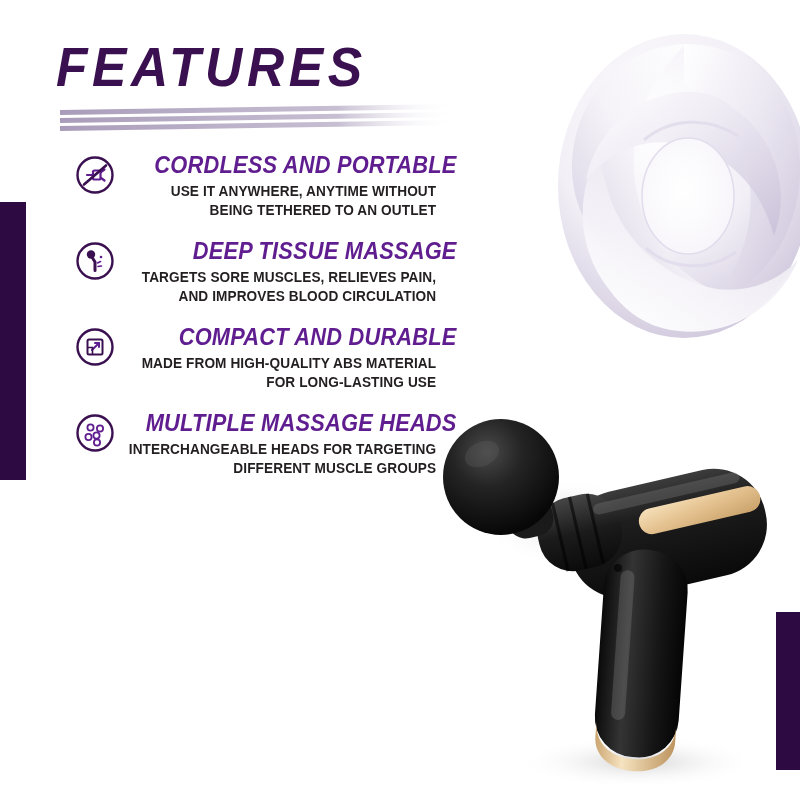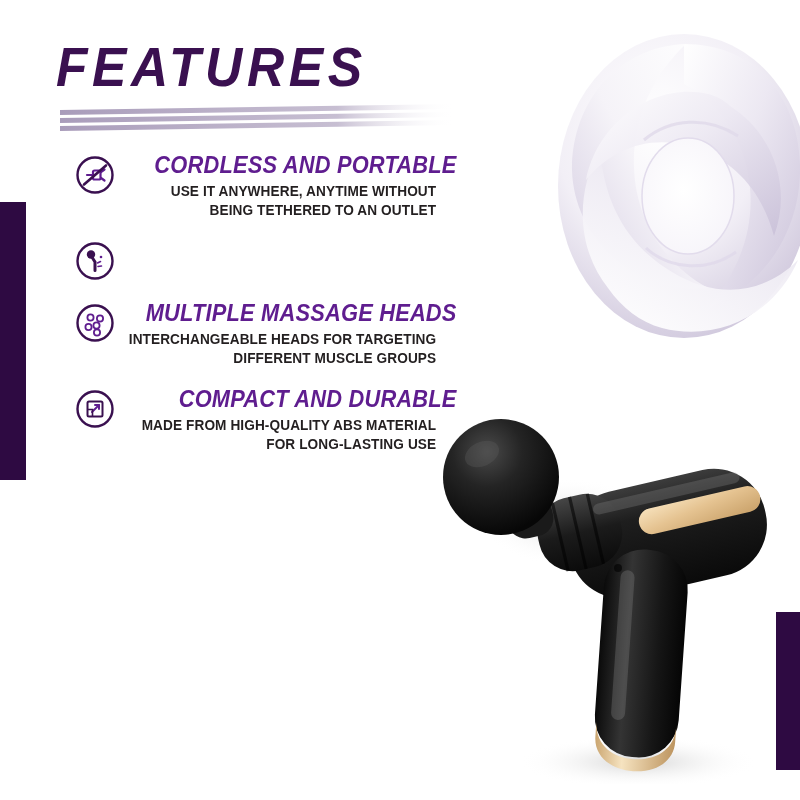--- a/index.html
+++ b/index.html
@@ -241,53 +241,57 @@
     <div class="feature-row">
       <div class="feature-icon">
         <svg viewBox="0 0 42 42" xmlns="http://www.w3.org/2000/svg">
           <circle cx="21" cy="21" r="17.5" fill="none" stroke="#3a1050" stroke-width="2.4"></circle>
           <circle cx="17" cy="14.5" r="4.2" fill="#3a1050"></circle>
           <path d="M18.5 18 L21 22 L21 30.5" stroke="#3a1050" stroke-width="3" stroke-linecap="round" fill="none"></path>
           <path d="M23.5 23 L26.5 21.5 M24 26.5 L27.5 26" stroke="#5f1d8f" stroke-width="1.6" stroke-linecap="round"></path>
           <circle cx="27" cy="17" r="1.3" fill="#5f1d8f"></circle>
         </svg>
       </div>
+      <div class="feature-text">
+        <div class="feature-heading">DEEP TISSUE MASSAGE</div>
+        <div class="feature-desc">TARGETS SORE MUSCLES, RELIEVES PAIN, AND IMPROVES BLOOD CIRCULATION</div>
+      </div>
     </div>
 
+
+    <div class="feature-row">
+      <div class="feature-icon">
+        <svg viewBox="0 0 42 42" xmlns="http://www.w3.org/2000/svg">
+          <circle cx="21" cy="21" r="17.5" fill="none" stroke="#3a1050" stroke-width="2.4"></circle>
+          <rect x="13.5" y="13.5" width="15" height="15" rx="1.5" fill="none" stroke="#3a1050" stroke-width="2"></rect>
+          <path d="M18 24 L25 17" stroke="#5f1d8f" stroke-width="2" stroke-linecap="round"></path>
+          <path d="M25 17 L25 21 M25 17 L21 17" stroke="#5f1d8f" stroke-width="2" stroke-linecap="round"></path>
+          <path d="M13.5 21.5 L18.5 21.5 L18.5 28.5" fill="none" stroke="#3a1050" stroke-width="1.6"></path>
+        </svg>
+      </div>
+      <div class="feature-text">
+        <div class="feature-heading">COMPACT AND DURABLE</div>
+        <div class="feature-desc">MADE FROM HIGH-QUALITY ABS MATERIAL FOR LONG-LASTING USE</div>
+      </div>
+    </div>
 
     <div class="feature-row">
       <div class="feature-icon">
         <svg viewBox="0 0 42 42" xmlns="http://www.w3.org/2000/svg">
           <circle cx="21" cy="21" r="17.5" fill="none" stroke="#3a1050" stroke-width="2.4"></circle>
           <circle cx="16.5" cy="15.5" r="3.1" fill="none" stroke="#5f1d8f" stroke-width="1.8"></circle>
           <circle cx="26" cy="16.5" r="3.1" fill="none" stroke="#5f1d8f" stroke-width="1.8"></circle>
           <circle cx="14.5" cy="25" r="3.1" fill="none" stroke="#5f1d8f" stroke-width="1.8"></circle>
           <circle cx="22.5" cy="23.5" r="3.1" fill="none" stroke="#5f1d8f" stroke-width="1.8"></circle>
           <circle cx="23" cy="30.5" r="3.1" fill="none" stroke="#5f1d8f" stroke-width="1.8"></circle>
         </svg>
       </div>
       <div class="feature-text">
         <div class="feature-heading">MULTIPLE MASSAGE HEADS</div>
         <div class="feature-desc">INTERCHANGEABLE HEADS FOR TARGETING DIFFERENT MUSCLE GROUPS</div>
-      </div>
-    </div>
-
-    <div class="feature-row">
-      <div class="feature-icon">
-        <svg viewBox="0 0 42 42" xmlns="http://www.w3.org/2000/svg">
-          <circle cx="21" cy="21" r="17.5" fill="none" stroke="#3a1050" stroke-width="2.4"></circle>
-          <rect x="13.5" y="13.5" width="15" height="15" rx="1.5" fill="none" stroke="#3a1050" stroke-width="2"></rect>
-          <path d="M18 24 L25 17" stroke="#5f1d8f" stroke-width="2" stroke-linecap="round"></path>
-          <path d="M25 17 L25 21 M25 17 L21 17" stroke="#5f1d8f" stroke-width="2" stroke-linecap="round"></path>
-          <path d="M13.5 21.5 L18.5 21.5 L18.5 28.5" fill="none" stroke="#3a1050" stroke-width="1.6"></path>
-        </svg>
-      </div>
-      <div class="feature-text">
-        <div class="feature-heading">COMPACT AND DURABLE</div>
-        <div class="feature-desc">MADE FROM HIGH-QUALITY ABS MATERIAL FOR LONG-LASTING USE</div>
       </div>
     </div>
 
   </div>
 
   <div class="product">
     <svg viewBox="0 0 392 412" xmlns="http://www.w3.org/2000/svg">
       <defs>
         <radialGradient id="ballG" cx="38%" cy="28%" r="72%">
           <stop offset="0%" stop-color="#4a4a4a"></stop>

